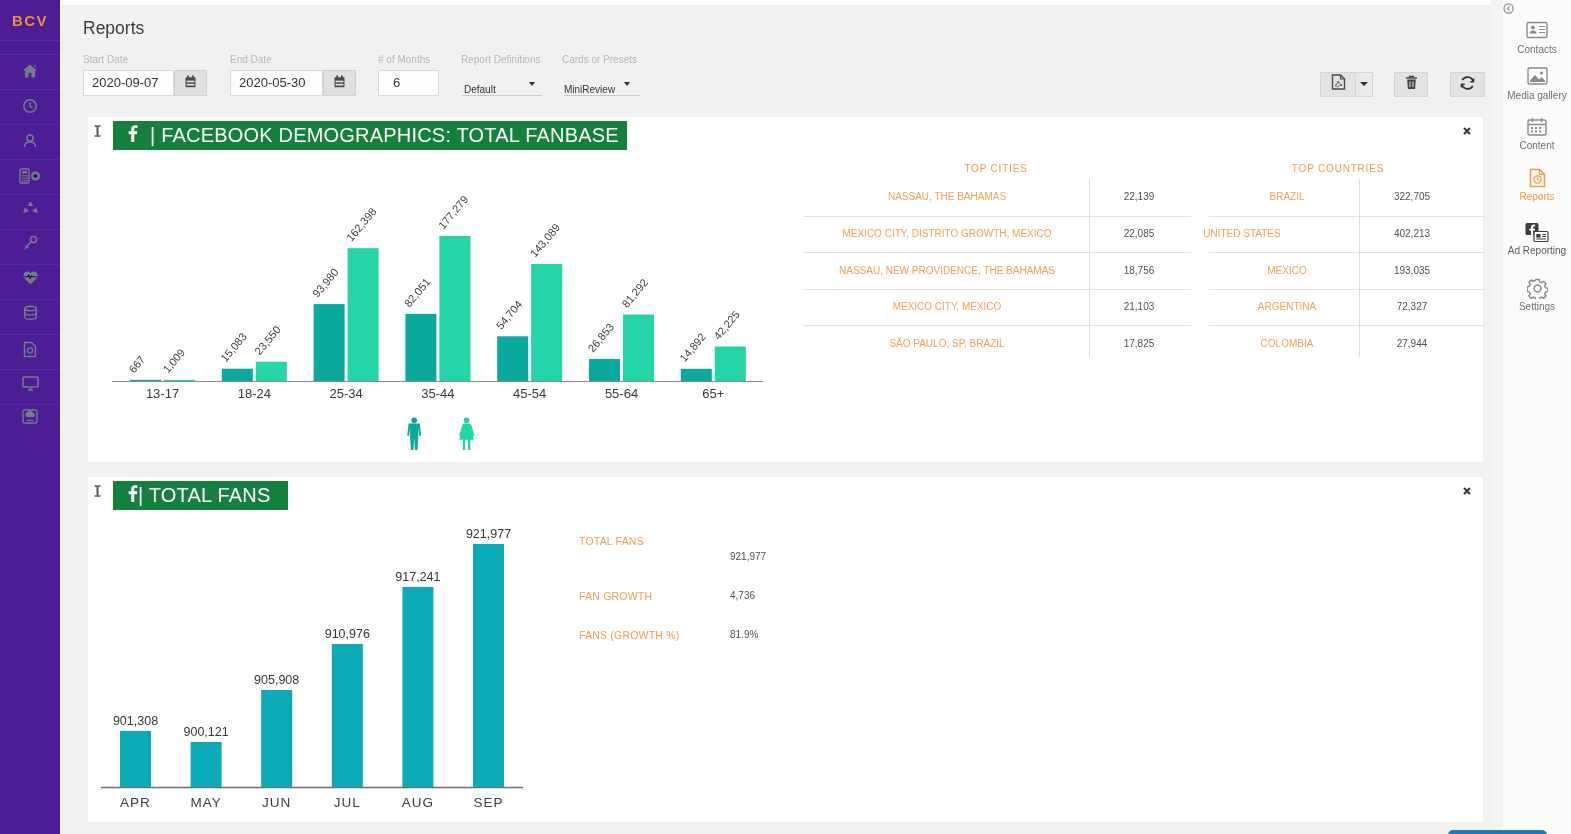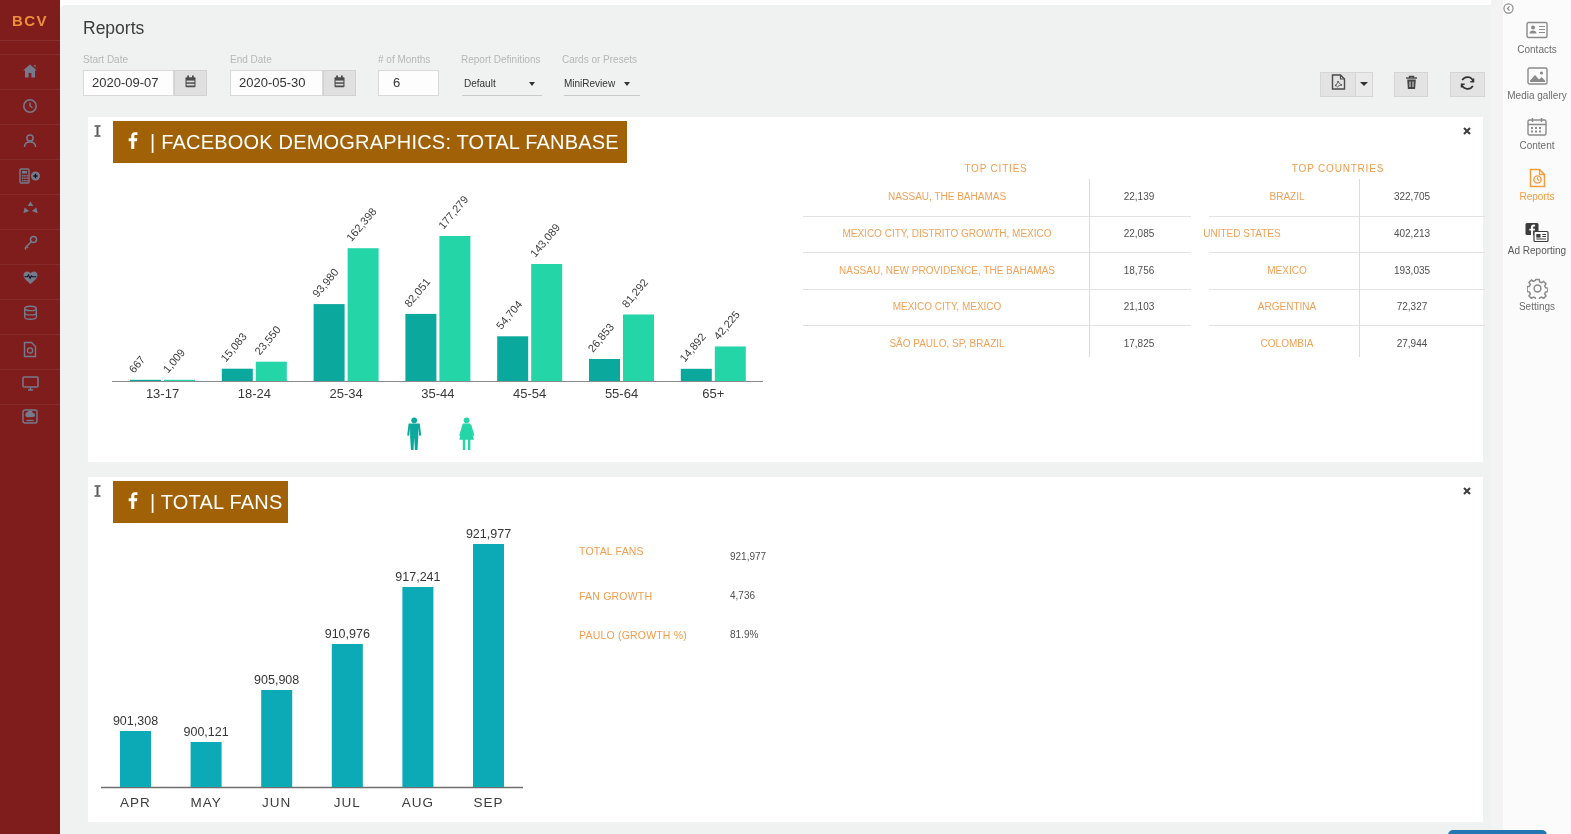--- a/index.html
+++ b/index.html
@@ -1,40 +1,40 @@
 <!DOCTYPE html>
 <html><head><meta charset="utf-8"><style>
 
 * { margin:0; padding:0; box-sizing:border-box; }
 html,body { width:1571px; height:834px; }
 body { position:relative; background:#fff; font-family:"Liberation Sans",sans-serif; overflow:hidden; }
 .abs { position:absolute; }
-#leftbar { position:absolute; left:0; top:0; width:60px; height:834px; background:#7f1d1d; }
+#leftbar { position:absolute; left:0; top:0; width:60px; height:834px; background:#4c1d95; }
 #logo { position:absolute; left:0; top:0; width:60px; height:41px; line-height:41px; text-align:center;
         color:#ee8f3a; font-size:15px; font-weight:bold; letter-spacing:1.5px;
         border-bottom:1px solid rgba(255,255,255,.08); }
 .lic { position:absolute; left:0; width:60px; text-align:center; }
 .lsep { position:absolute; left:0; width:60px; height:1px; background:rgba(255,255,255,.06); }
 #gpanel { position:absolute; left:60px; top:5px; width:1431px; height:829px; background:#f0f1f1; border-top-left-radius:5px; }
 #band { position:absolute; left:1491px; top:0; width:12px; height:834px; background:#f3f3f3; }
 #rightbar { position:absolute; left:1503px; top:0; width:68px; height:834px; background:#fbfbfb; }
 .ric { position:absolute; left:0; width:68px; text-align:center; }
 .rlb { position:absolute; left:-6px; width:80px; text-align:center; font-size:10px; }
 #title { position:absolute; left:83px; top:18px; font-size:17.5px; color:#3c3c3c; }
 .flabel { position:absolute; top:54px; font-size:10px; color:#b6b6b6; }
 .finput { position:absolute; top:70px; height:26px; background:#fdfdfd; border:1px solid #d9d9d9;
           font-size:13px; color:#333; line-height:24px; padding-left:8px; }
 .fbtn { position:absolute; top:70px; height:26px; background:#e0e0e0; border:1px solid #d2d2d2;
         text-align:center; line-height:24px; }
-.ddtext { position:absolute; top:78px; font-size:10px; color:#333; }
+.ddtext { position:absolute; top:84px; font-size:10px; color:#333; }
 .caret { position:absolute; width:0; height:0; border-left:3.5px solid transparent;
          border-right:3.5px solid transparent; border-top:4.5px solid #333; }
 .ddline { position:absolute; top:95px; height:1px; background:#c9c9c9; }
 .card { position:absolute; left:88px; width:1395px; background:#fff; }
-.badge { position:absolute; left:25px; top:4px; height:42px; background:#a16207; color:#fff;
+.badge { position:absolute; left:25px; top:4px; height:29px; background:#15803d; color:#fff;
          display:flex; align-items:center; }
 .badge .tt { font-size:20px; letter-spacing:0.2px; white-space:nowrap; }
 .closex { position:absolute; left:1375px; top:10px; }
 .closex svg { display:block; }
 .handle { position:absolute; left:5px; top:7px; }
 .thead { position:absolute; font-size:10px; letter-spacing:0.8px; color:#f19d4d; text-align:center; }
 .tname { position:absolute; font-size:10px; letter-spacing:0px; color:#f2a156; text-align:center; }
 .tval { position:absolute; font-size:10px; color:#4f4f4f; text-align:center; }
 .hline { position:absolute; height:1px; background:#e2e2e2; }
 .vline { position:absolute; width:1px; background:#dcdcdc; }
@@ -318,21 +318,21 @@
 </div>
 <div class="card" style="top:477px;height:345px">
 <div class="handle"><svg width="9" height="14" viewBox="0 0 9 14">
         <path d="M4.5 2.5 V11.5" stroke="#555" stroke-width="2" fill="none"></path>
         <path d="M1.5 2 h6 M1.5 12 h6" stroke="#555" stroke-width="1.4" fill="none"></path>
       </svg></div>
 <div class="badge" style="width:175px">
       <span style="margin-left:14px"><svg width="11" height="17" viewBox="0 0 11 17">
           <path d="M10.5 .2 H8 C5.7.2 4.2 1.7 4.2 4 v2.2 H1.7 v3 h2.5 V17 h3.1 V9.2 h2.6 l.4-3 h-3 V4.3 c0-.9.3-1.3 1.2-1.3 h1.9 Z" fill="#fff"></path>
         </svg></span>
-      <span class="tt" style="margin-left:12px">| TOTAL FANS</span>
+      <span class="tt" style="margin-left:0">| TOTAL FANS</span>
     </div>
 <div class="closex">
       <svg width="8" height="8" viewBox="0 0 8 8">
         <path d="M1 1 L7 7 M7 1 L1 7" stroke="#3d3d3d" stroke-width="2.1"></path>
       </svg>
     </div>
 <svg class="abs" style="left:0;top:0" width="540" height="345" viewBox="0 0 540 345">
       <line x1="13" y1="310.5" x2="435" y2="310.5" stroke="#6f6f6f" stroke-width="1.4"></line>
 <rect x="32.0" y="254" width="31" height="56" fill="#0caab6"></rect>
 <text x="47.5" y="248" font-size="12.5" fill="#363636" text-anchor="middle">901,308</text>
@@ -346,23 +346,23 @@
 <rect x="243.8" y="167" width="31" height="143" fill="#0caab6"></rect>
 <text x="259.3" y="161" font-size="12.5" fill="#363636" text-anchor="middle">910,976</text>
 <text x="259.3" y="330" font-size="13.5" fill="#3d3d3d" text-anchor="middle" letter-spacing="1">JUL</text>
 <rect x="314.4" y="110" width="31" height="200" fill="#0caab6"></rect>
 <text x="329.9" y="104" font-size="12.5" fill="#363636" text-anchor="middle">917,241</text>
 <text x="329.9" y="330" font-size="13.5" fill="#3d3d3d" text-anchor="middle" letter-spacing="1">AUG</text>
 <rect x="385.0" y="67" width="31" height="243" fill="#0caab6"></rect>
 <text x="400.5" y="61" font-size="12.5" fill="#363636" text-anchor="middle">921,977</text>
 <text x="400.5" y="330" font-size="13.5" fill="#3d3d3d" text-anchor="middle" letter-spacing="1">SEP</text>
     </svg>
-<div class="ilabel" style="left:491px;top:68px">TOTAL FANS</div>
+<div class="ilabel" style="left:491px;top:58px">TOTAL FANS</div>
 <div class="ival" style="left:642px;top:74px">921,977</div>
 <div class="ilabel" style="left:491px;top:113px">FAN GROWTH</div>
 <div class="ival" style="left:642px;top:113px">4,736</div>
-<div class="ilabel" style="left:491px;top:152px">PAULO (GROWTH %)</div>
+<div class="ilabel" style="left:491px;top:152px">FANS (GROWTH %)</div>
 <div class="ival" style="left:642px;top:152px">81.9%</div>
 </div>
 <svg class="abs" style="left:1503px;top:3px" width="11" height="11" viewBox="0 0 14 14">
     <circle cx="7" cy="7" r="5.8" fill="none" stroke="#8a8a8a" stroke-width="1.5"></circle>
     <path d="M8.3 4.4 L5.7 7 l2.6 2.6" fill="none" stroke="#8a8a8a" stroke-width="1.5"></path>
   </svg>
 <div class="abs" style="left:1448px;top:830px;width:99px;height:6px;background:#2577b3;border-radius:5px 5px 0 0"></div>
 </body></html>

